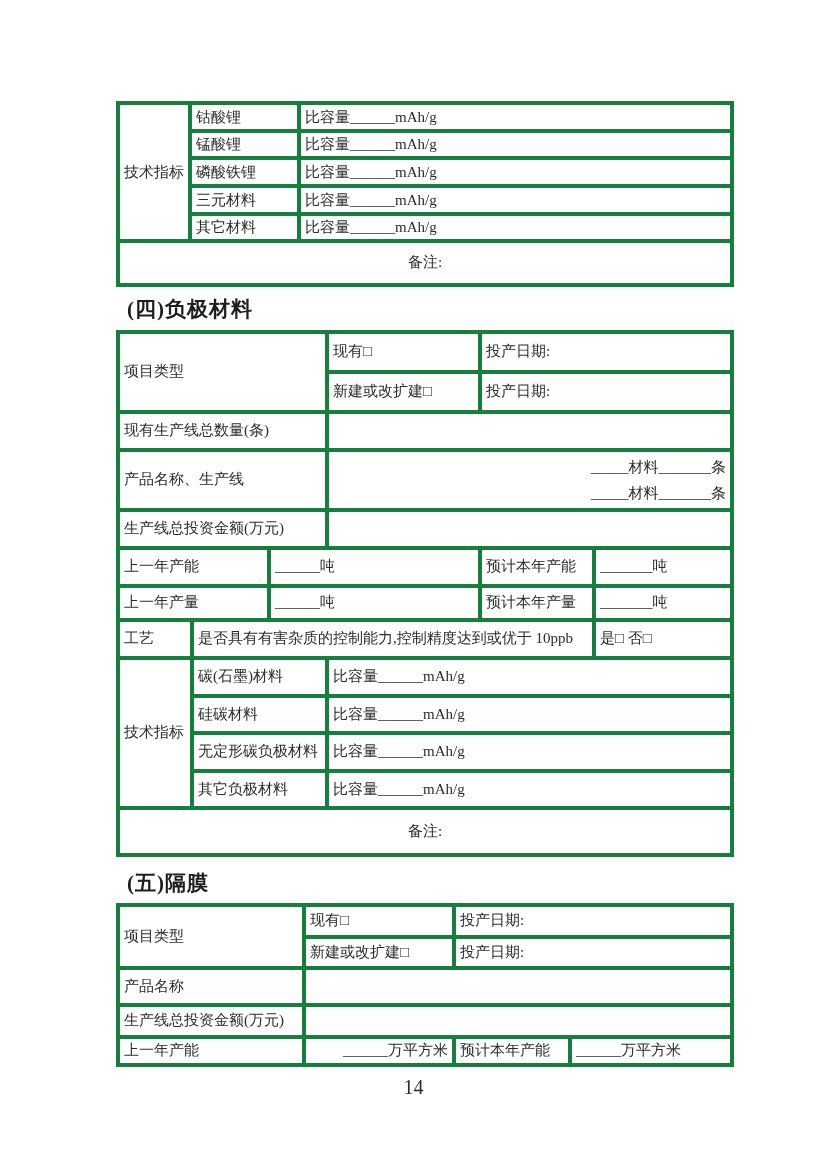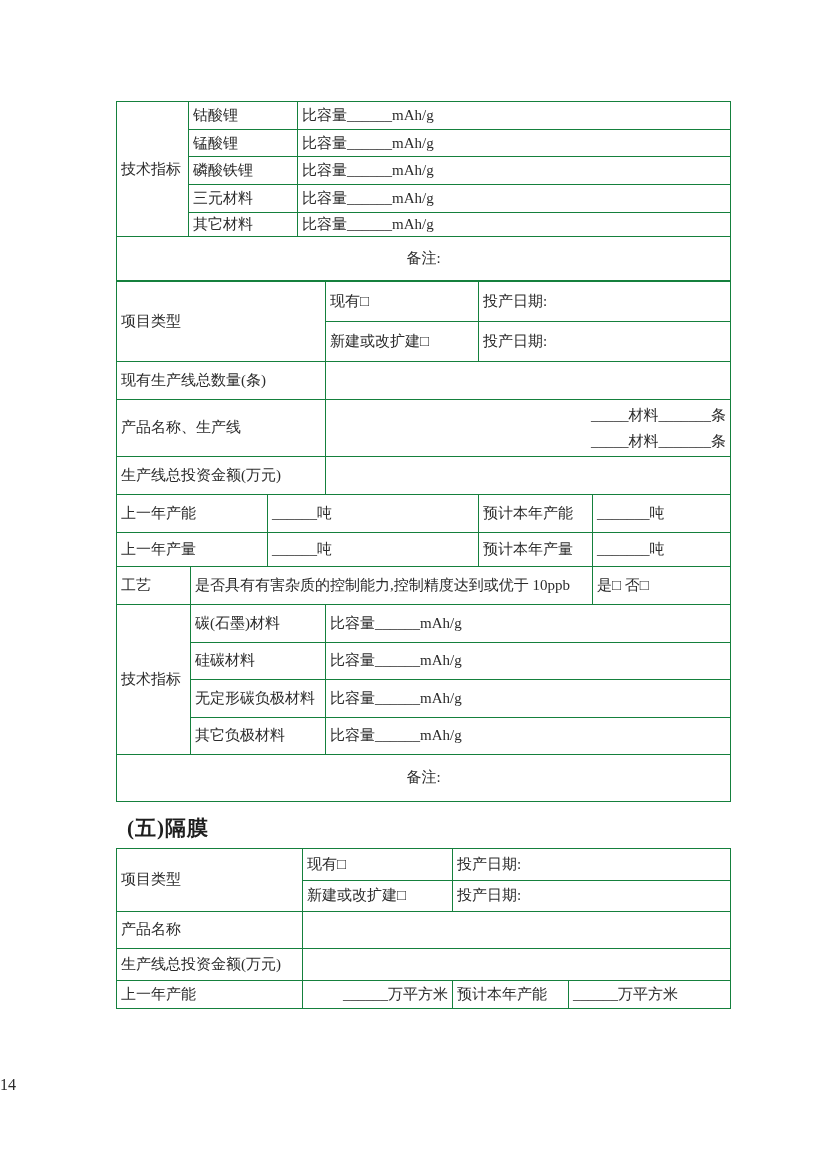--- a/index.html
+++ b/index.html
@@ -14,21 +14,21 @@
   .content { position: absolute; left: 116px; top: 101px; width: 616px; }
 
   table.doc-table {
     border-collapse: collapse;
     table-layout: fixed;
     width: 614px;
     font-size: 15px;
     color: #2b2b2b;
   }
   table.doc-table td {
-    border: 1px solid #15803d;
+    border: 4px solid #15803d;
     vertical-align: middle;
     padding: 2px 4px;
     overflow: hidden;
     line-height: 1.25;
   }
   td.lbl   { text-align: left;  padding-left: 9px; }
   td.val   { text-align: left;  padding-left: 12px; }
   td.ctr   { }
   td.rgt   { text-align: right; padding-right: 8px; }
   td.indent{ text-align: right;  padding-left: 18px; }
@@ -42,21 +42,22 @@
     letter-spacing: 1px;
     line-height: 24px;
   }
   .title-anode { margin: 10px 0 9px 0; }
   .title-separator { margin: 14px 0 8px 0; }
 
   .page-number {
     position: absolute;
     top: 1076px; left: 0;
     width: 827px;
-    font-size: 16px;
+    text-align: center;
+    font-size: 20px;
     color: #2b2b2b;
   }
   .two-line div { line-height: 26px; }
 </style>
 </head>
 <body>
 
 <div class="content">
 
   <table class="doc-table">
@@ -86,20 +87,21 @@
       <tr style="height:15px">
         <td class="lbl">其它材料</td>
         <td class="val">比容量______mAh/g</td>
       </tr>
       <tr style="height:44px">
         <td class="remark" colspan="3">备注:</td>
       </tr>
     </tbody>
   </table>
 
+  <div class="section-title title-anode">(四)负极材料</div>
 
   <table class="doc-table">
     <colgroup>
       <col style="width:74px">
         <col style="width:77px">
         <col style="width:58px">
       <col style="width:153px">
         <col style="width:114px">
         <col style="width:138px">
     </colgroup>

